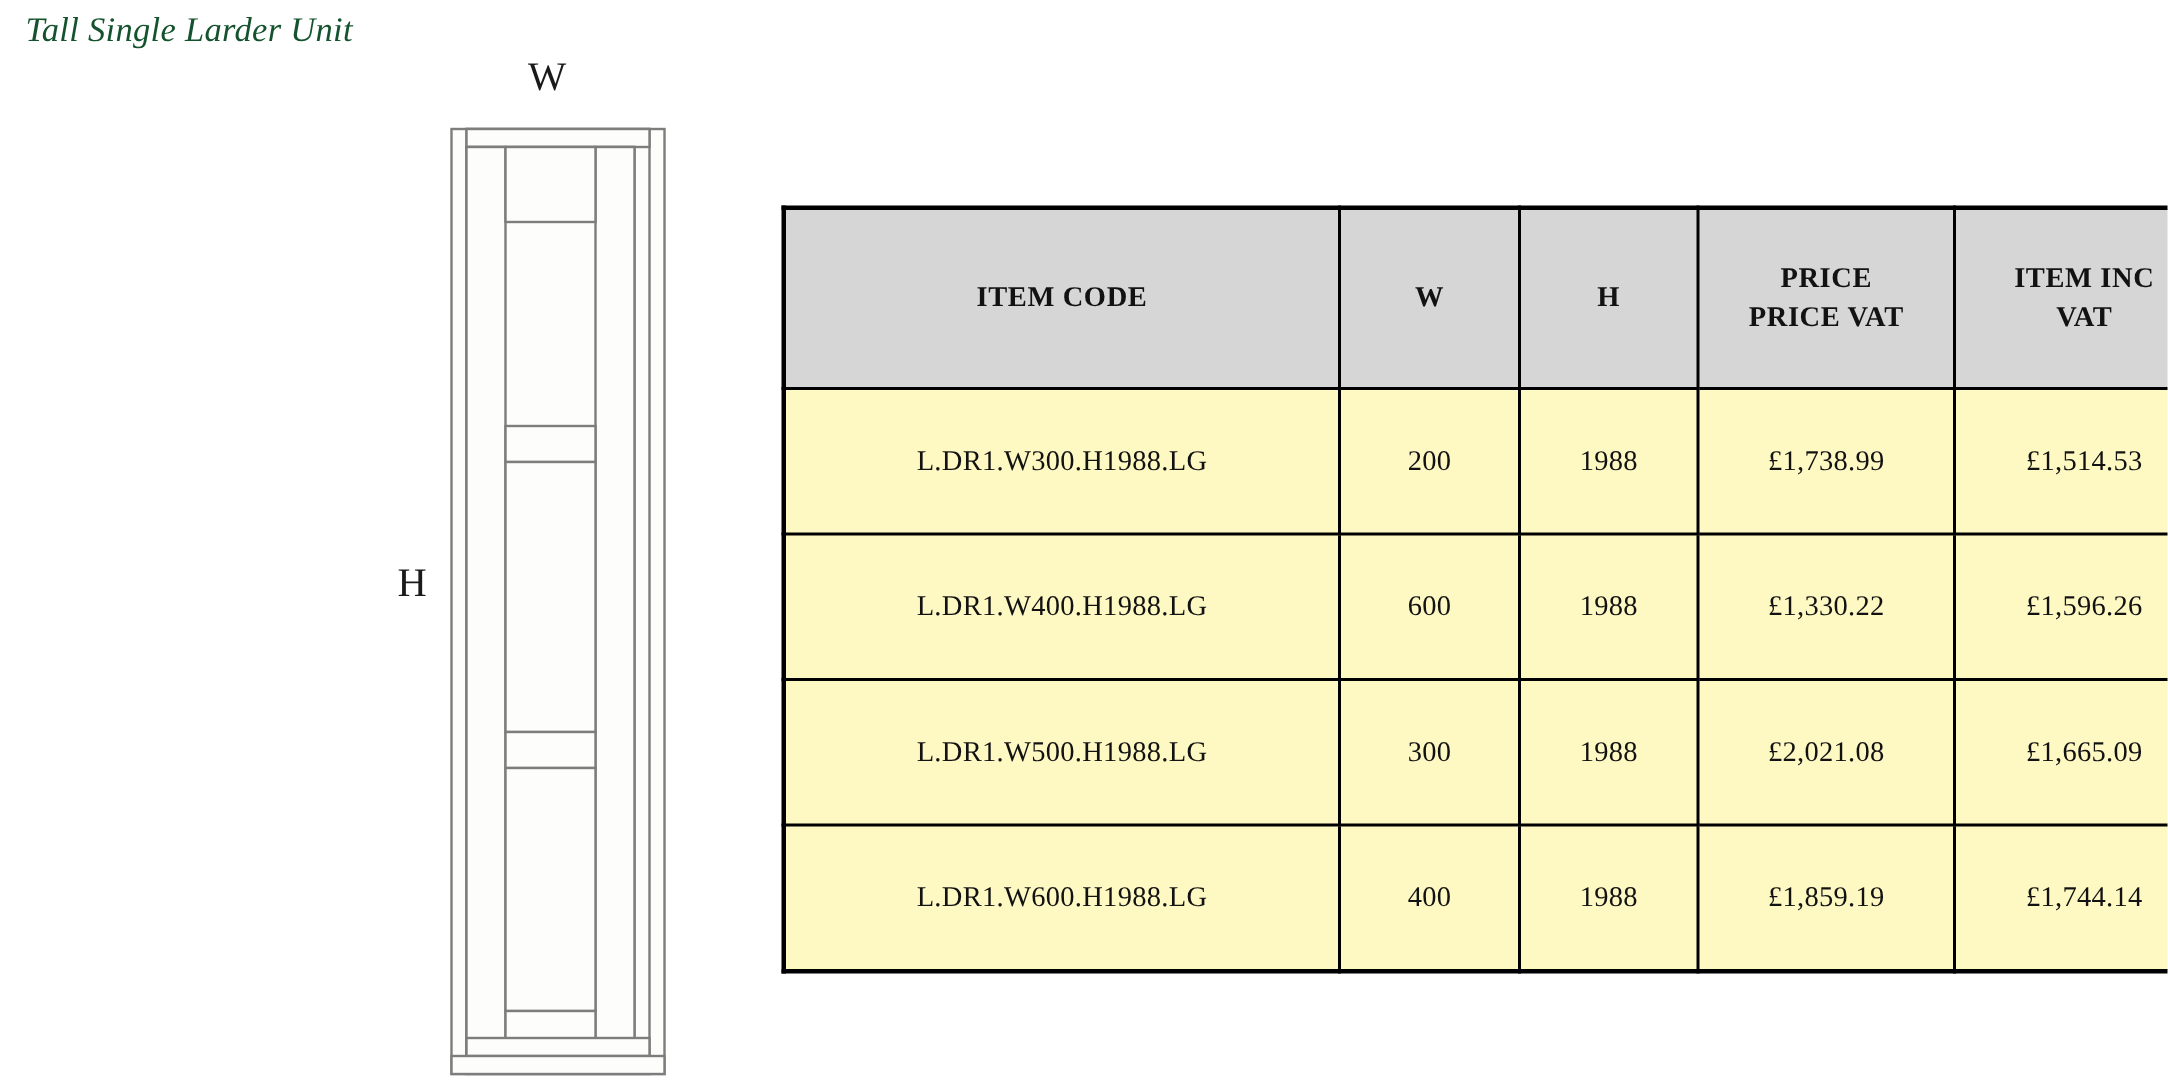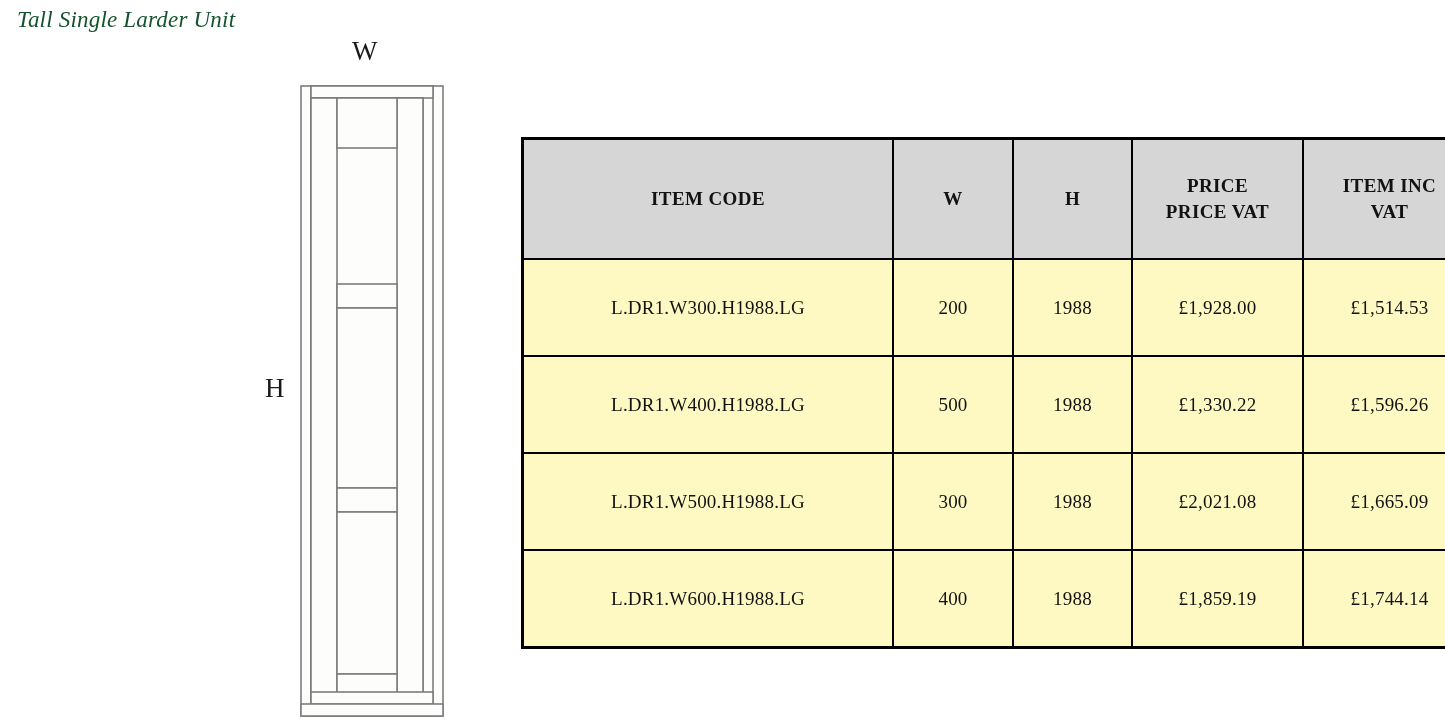--- a/index.html
+++ b/index.html
@@ -165,26 +165,26 @@
           <span>ITEM INC</span><br>
           <span>VAT</span>
         </th>
       </tr>
     </thead>
     <tbody>
       <tr>
         <td>L.DR1.W300.H1988.LG</td>
         <td>200</td>
         <td>1988</td>
-        <td>£1,928.00</td>
+        <td>£1,738.99</td>
         <td>£1,514.53</td>
       </tr>
       <tr>
         <td>L.DR1.W400.H1988.LG</td>
-        <td>500</td>
+        <td>600</td>
         <td>1988</td>
         <td>£1,330.22</td>
         <td>£1,596.26</td>
       </tr>
       <tr>
         <td>L.DR1.W500.H1988.LG</td>
         <td>300</td>
         <td>1988</td>
         <td>£2,021.08</td>
         <td>£1,665.09</td>

